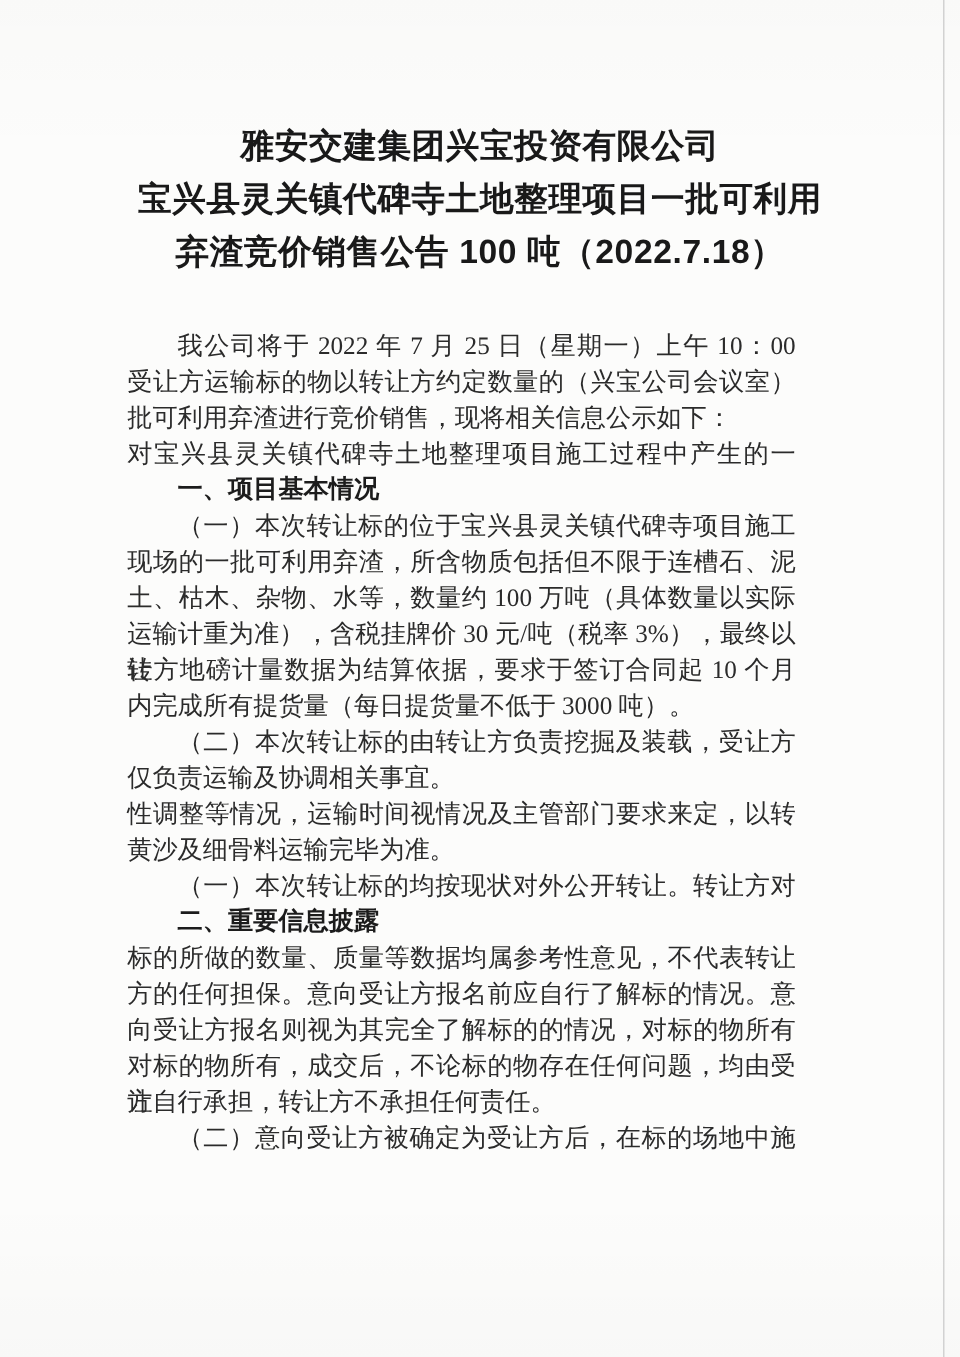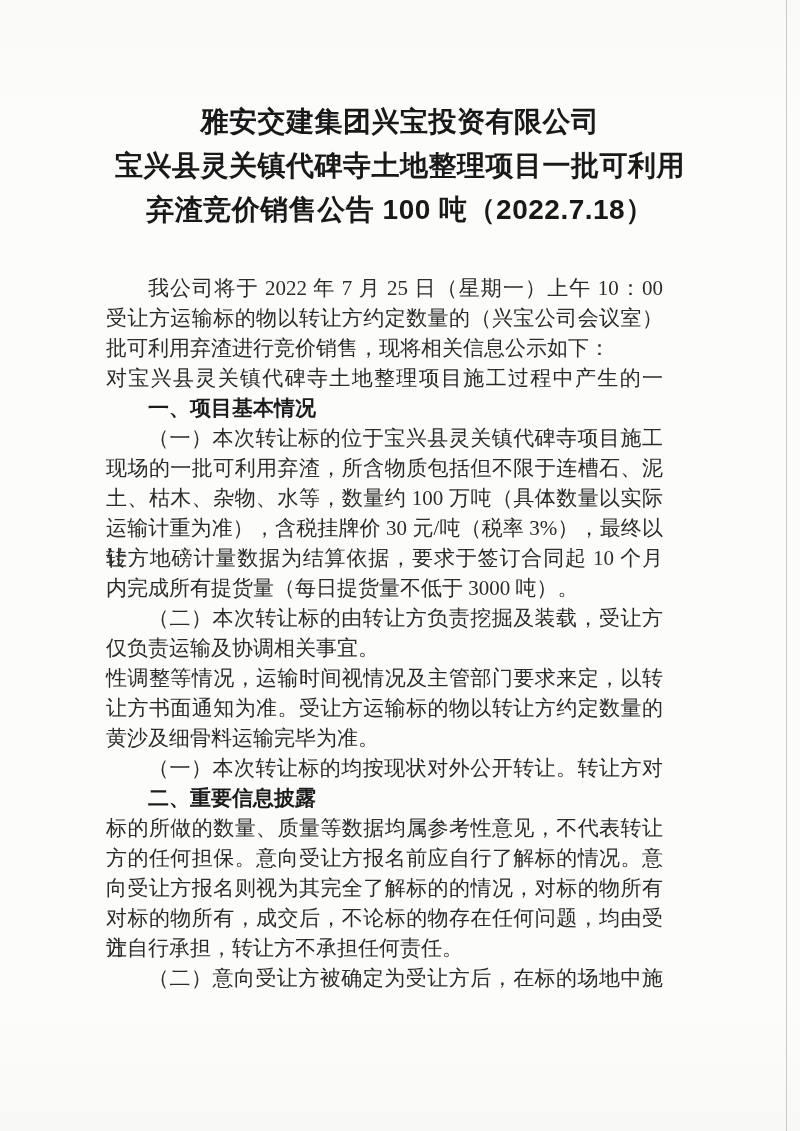--- a/index.html
+++ b/index.html
@@ -90,21 +90,20 @@
       <div class="doc-line indent bold">一、项目基本情况</div>
       <div class="doc-line justify indent">（一）本次转让标的位于宝兴县灵关镇代碑寺项目施工</div>
       <div class="doc-line justify">现场的一批可利用弃渣，所含物质包括但不限于连槽石、泥</div>
       <div class="doc-line justify">土、枯木、杂物、水等，数量约 100 万吨（具体数量以实际</div>
       <div class="doc-line justify">运输计重为准），含税挂牌价 30 元/吨（税率 3%），最终以转</div>
       <div class="doc-line justify">让方地磅计量数据为结算依据，要求于签订合同起 10 个月</div>
       <div class="doc-line">内完成所有提货量（每日提货量不低于 3000 吨）。</div>
       <div class="doc-line justify indent">（二）本次转让标的由转让方负责挖掘及装载，受让方</div>
       <div class="doc-line">仅负责运输及协调相关事宜。</div>
       <div class="doc-line justify">性调整等情况，运输时间视情况及主管部门要求来定，以转</div>
-      <div class="doc-line justify">让方书面通知为准。受让方运输标的物以转让方约定数量的</div>
       <div class="doc-line">黄沙及细骨料运输完毕为准。</div>
       <div class="doc-line justify indent">（一）本次转让标的均按现状对外公开转让。转让方对</div>
       <div class="doc-line indent bold">二、重要信息披露</div>
       <div class="doc-line justify">标的所做的数量、质量等数据均属参考性意见，不代表转让</div>
       <div class="doc-line justify">方的任何担保。意向受让方报名前应自行了解标的情况。意</div>
       <div class="doc-line justify">向受让方报名则视为其完全了解标的的情况，对标的物所有</div>
       <div class="doc-line justify">对标的物所有，成交后，不论标的物存在任何问题，均由受让</div>
       <div class="doc-line">方自行承担，转让方不承担任何责任。</div>
       <div class="doc-line justify indent">（二）意向受让方被确定为受让方后，在标的场地中施</div>
     </div>

